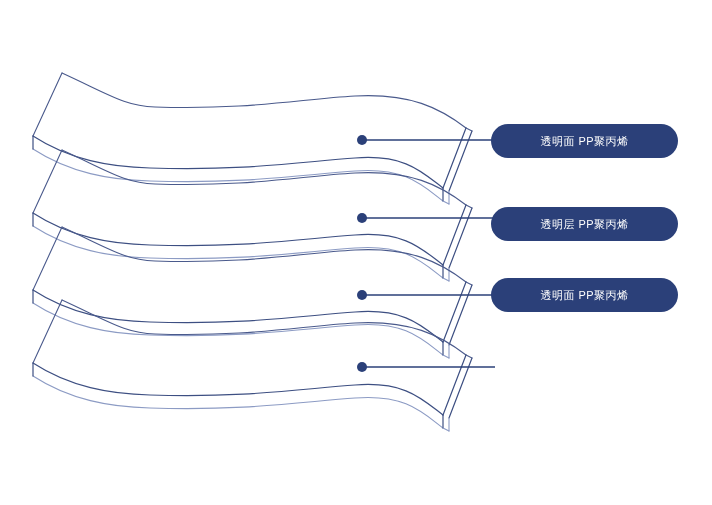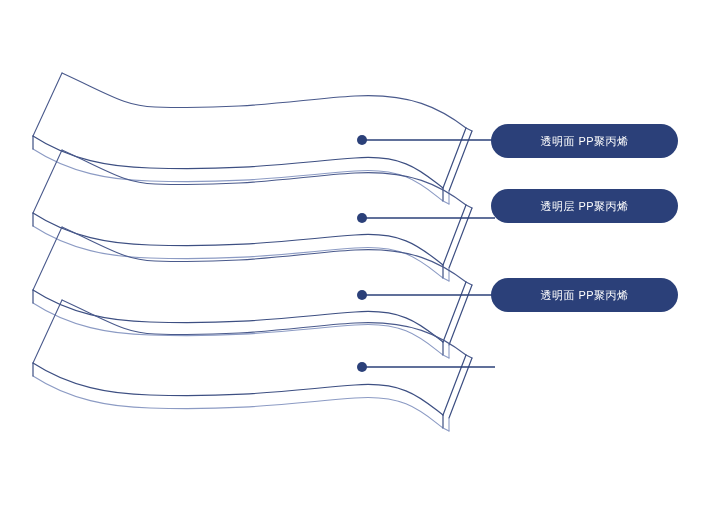--- a/index.html
+++ b/index.html
@@ -100,21 +100,21 @@
 
       <line x1="362" y1="367" x2="495" y2="367" stroke="#2b4079" stroke-width="1.4"></line>
       <circle cx="362" cy="367" r="5" fill="#2b4079"></circle>
     </g>
   </svg>
 
   <div class="label-pill" style="left:491px; top:124px; width:187px;">
     <span class="pill-text">透明面 PP聚丙烯</span>
   </div>
 
-  <div class="label-pill" style="left:491px; top:189px; width:187px;">
+  <div class="label-pill" style="left:491px; top:207px; width:187px;">
     <span class="pill-text">透明层 PP聚丙烯</span>
   </div>
 
   <div class="label-pill" style="left:491px; top:278px; width:187px;">
     <span class="pill-text">透明面 PP聚丙烯</span>
   </div>
 
 
 </div>
 

